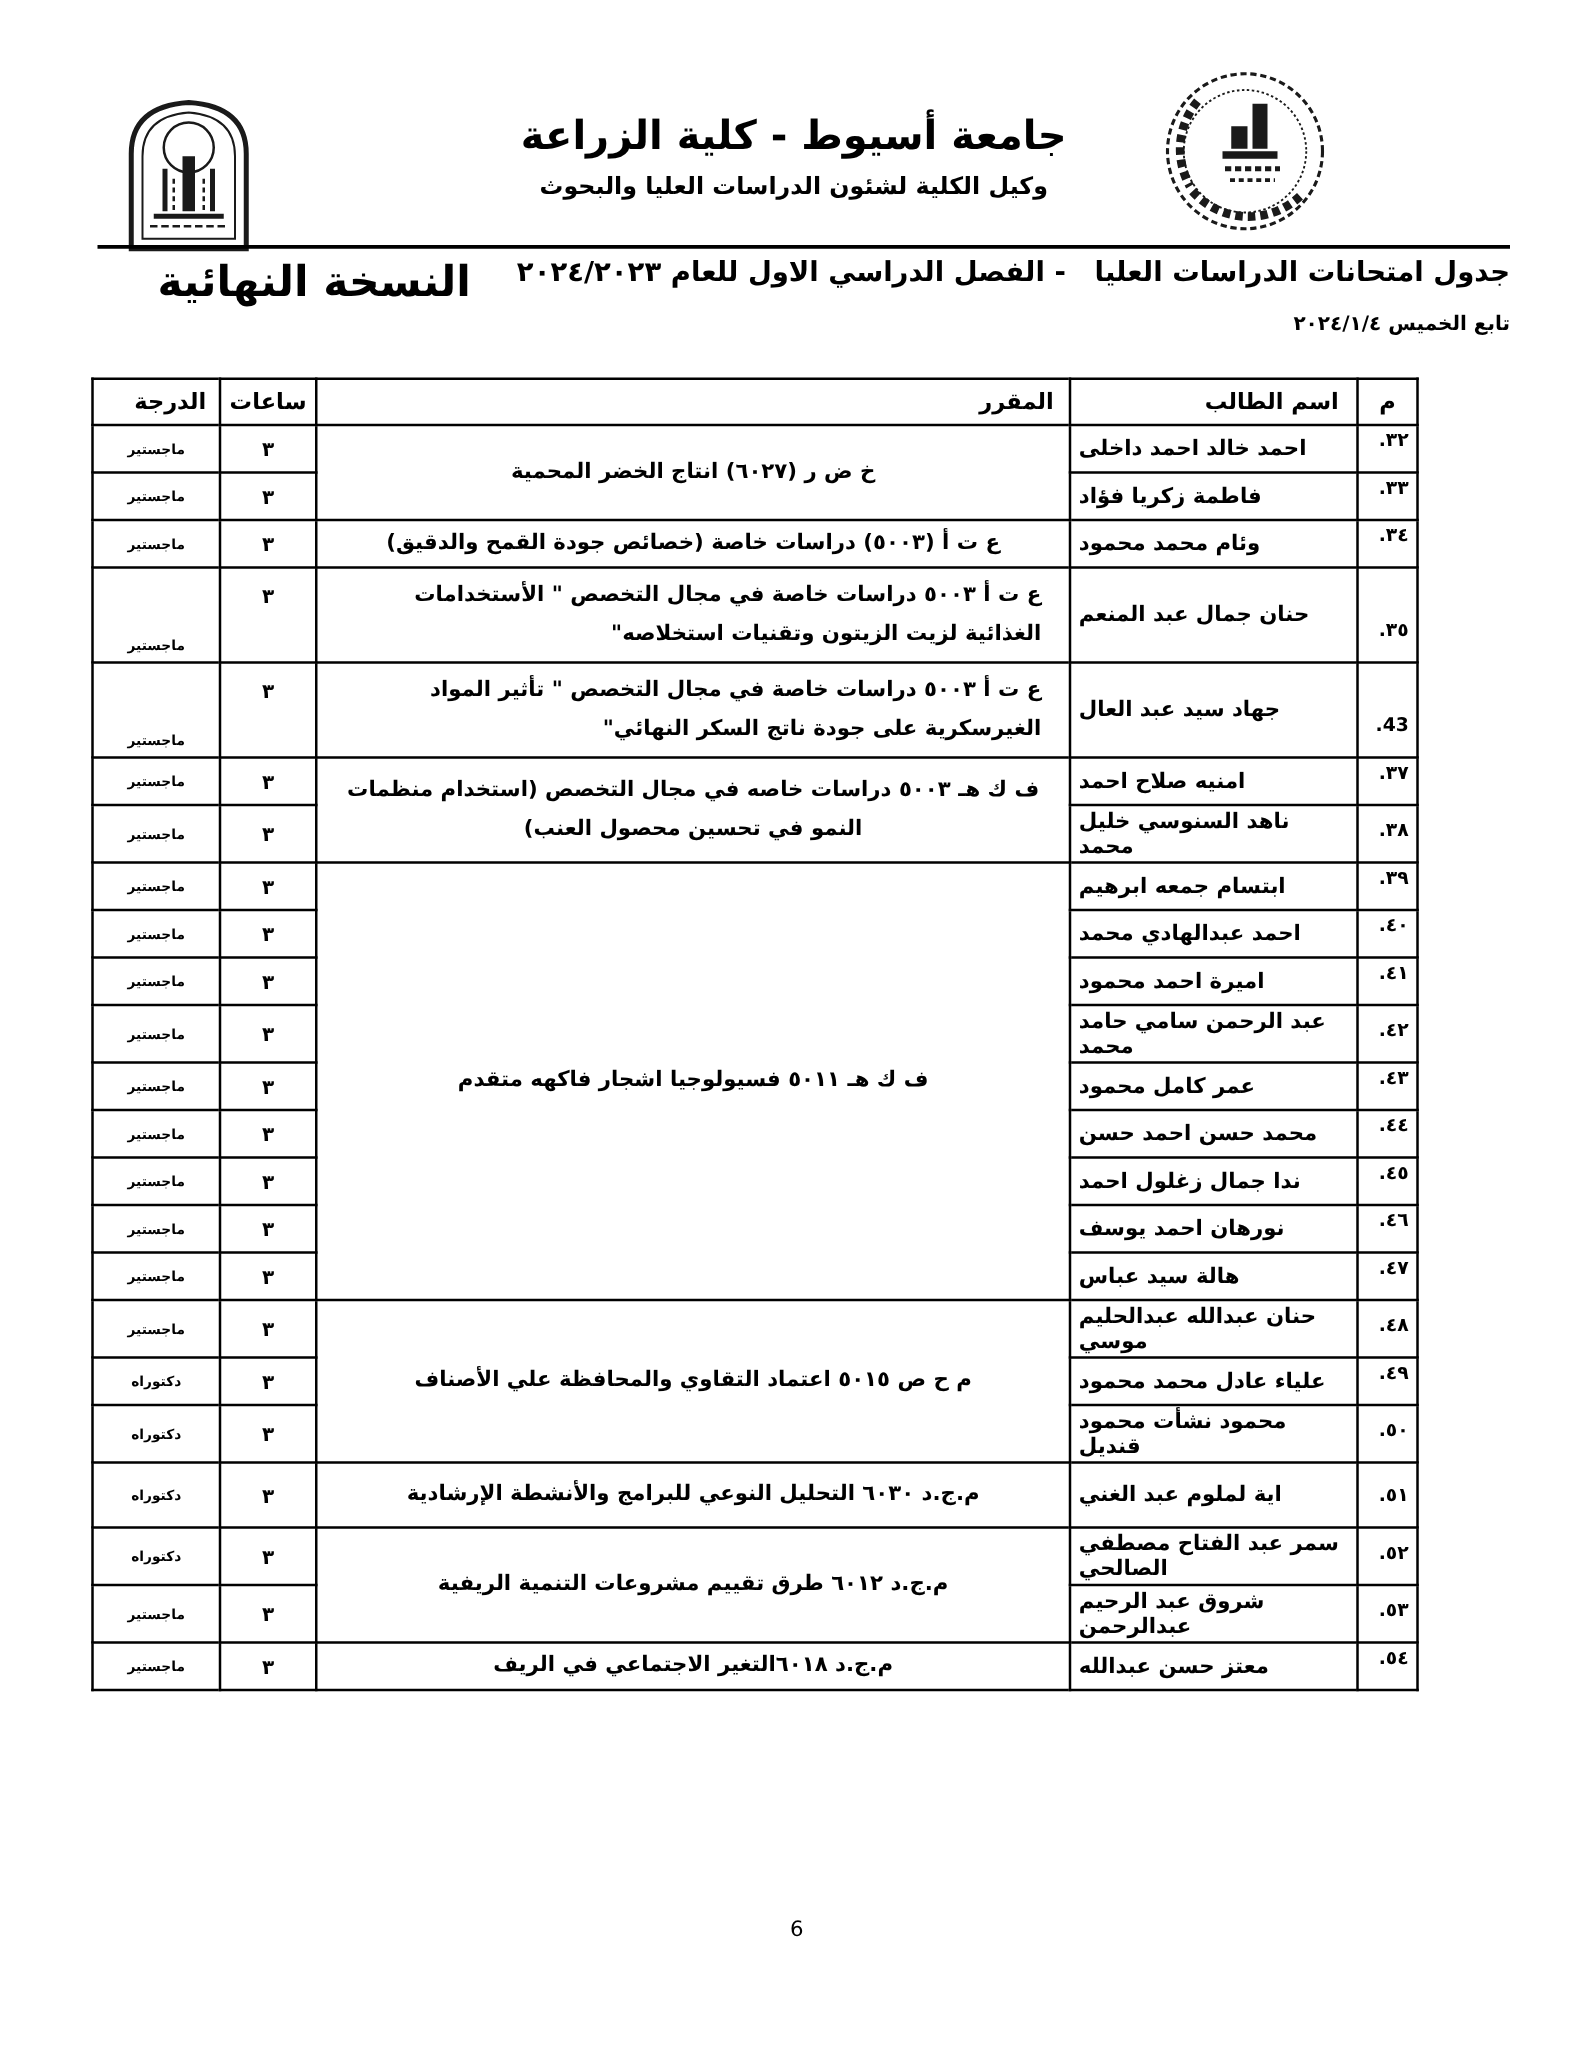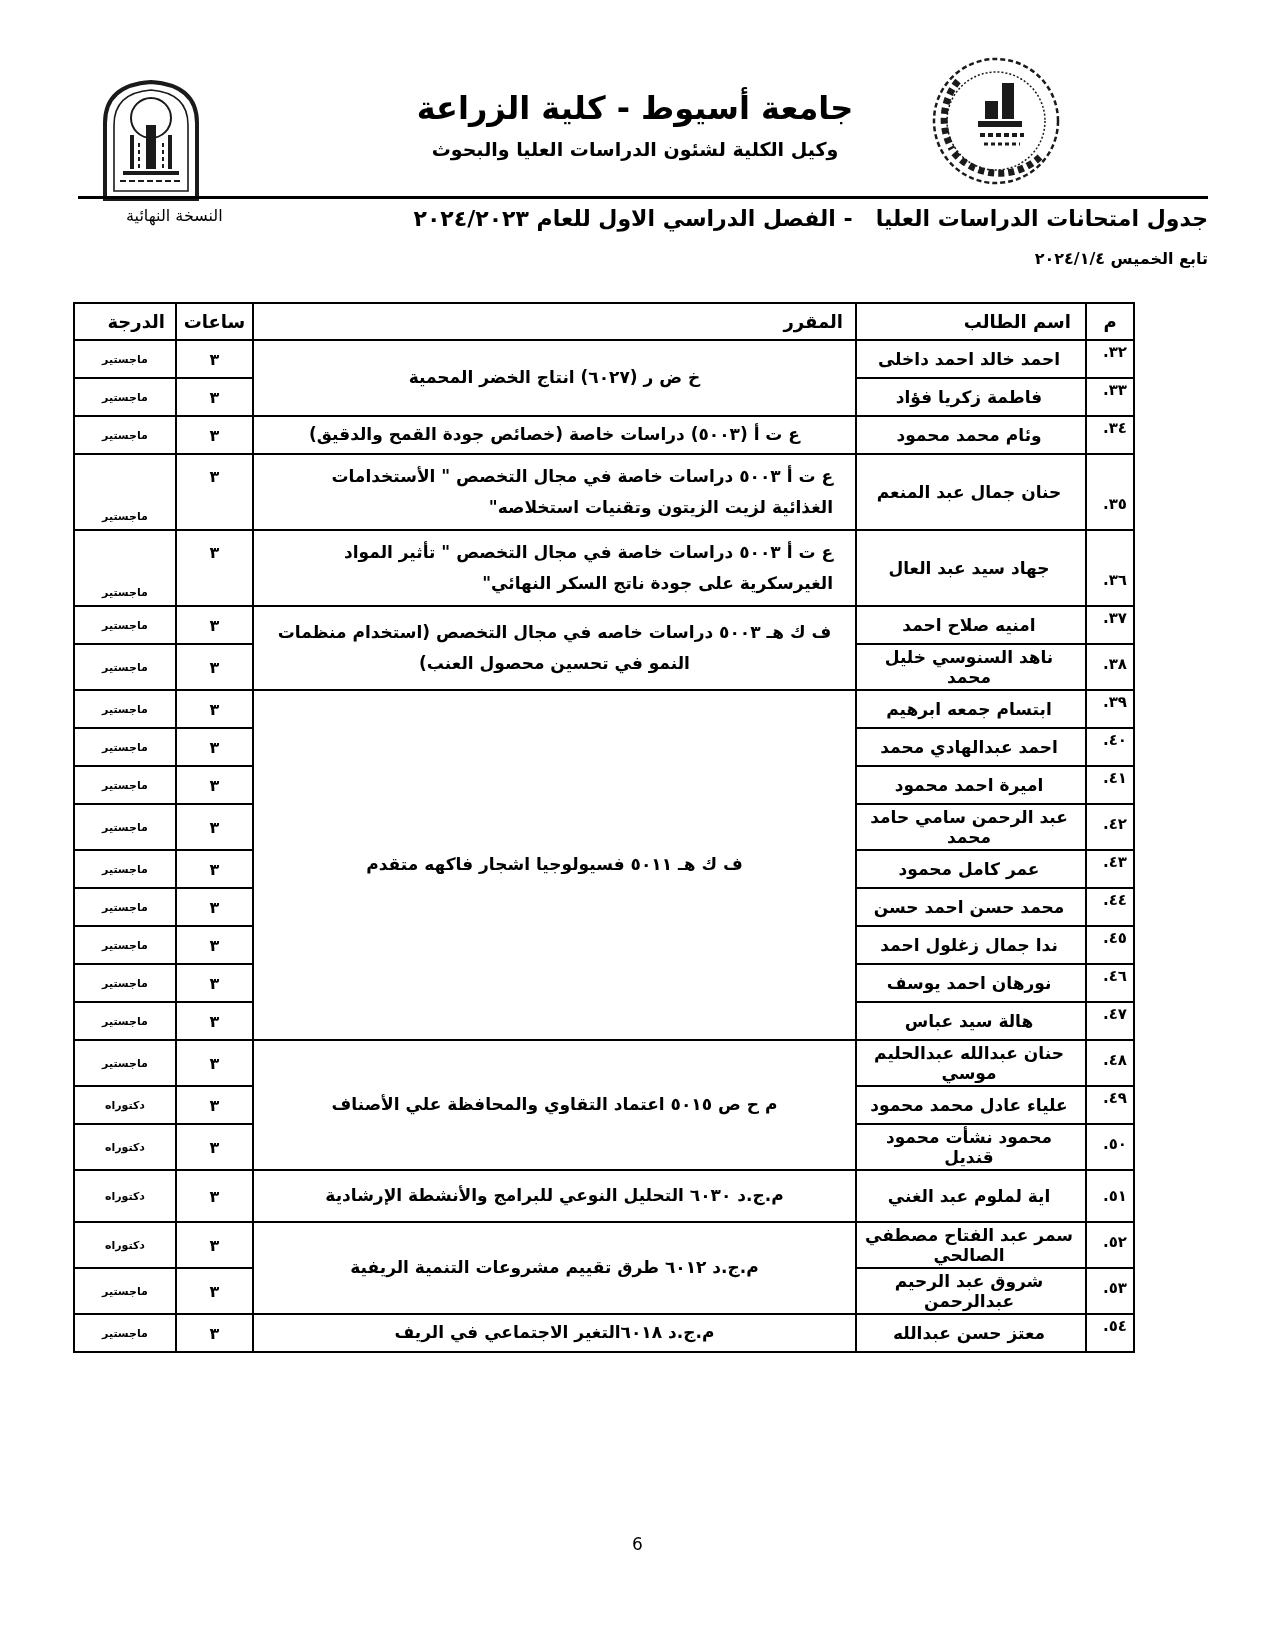--- a/index.html
+++ b/index.html
@@ -23,21 +23,21 @@
   .uni-title { font-size:32px; font-weight:700; line-height:1.25; letter-spacing:0; }
   .uni-subtitle { font-size:19px; font-weight:700; margin-top:10px; }
   .divider { position:absolute; top:196px; left:78px; width:1130px; height:3px; background:#000; }
   .title-row {
     position:absolute; top:206px; left:78px; width:1130px;
     display:flex; justify-content:space-between; align-items:flex-start;
     padding-left:0;
     box-sizing:border-box;
   }
   .schedule-title { font-size:22px; font-weight:700; white-space:nowrap; }
-  .version-label  { font-size:16px; font-weight:400; margin-left:48px; white-space:nowrap; }
+  .version-label  { font-size:34px; font-weight:700; margin-left:48px; white-space:nowrap; }
   .date-line { position:absolute; top:249px; right:67px; font-size:16px; font-weight:700; }
   
   table.exam {
     position:absolute; top:302px; left:73px; width:1060px;
     border-collapse:collapse; table-layout:fixed;
     direction:rtl;
   }
   .exam col.c-index  { width:48px; }
   .exam col.c-student{ width:230px; }
   .exam col.c-course { width:603px; }
@@ -53,21 +53,21 @@
   .exam thead tr { height:37px; }
   .exam tbody tr { height:36px; }
   .exam tbody tr.tall   { height:76px; }
   .exam tbody tr.medium { height:52px; }
   th.col-index  { font-size:18px; text-align:center; }
   th.col-student{ font-size:18px; text-align:right; padding-right:14px; }
   th.col-course { font-size:18px; text-align:right; padding-right:12px; }
   th.col-hours  { font-size:18px; text-align:center;margin-top:40px; }
   th.col-degree { font-size:18px; text-align:right; padding-right:10px; }
   td.col-index  { font-size:15px; text-align:right; vertical-align:bottom; padding-bottom:16px; }
-  td.col-student{ font-size:17px; text-align:center; padding-right:10px; }
+  td.col-student{ font-size:17px; text-align:left; padding-right:10px; }
   td.col-course { font-size:17px; line-height:1.85; padding:2px 22px; }
   td.col-course.align-center { text-align:center; }
   td.col-course.align-right  { text-align:right; }
   td.col-hours  { font-size:16px; text-align:center; }
   td.col-degree { font-size:11px; text-align:center; }
   tr.tall td.col-hours  { vertical-align:top; padding-top:12px; }
   tr.tall td.col-degree { vertical-align:bottom; padding-bottom:6px; }
   
   .page-number { position:absolute; top:1534px; left:0; width:100%; text-align:center; font-size:17px; font-weight:400; direction:ltr; }
 </style>
@@ -158,21 +158,21 @@
           <td class="col-degree">ماجستير</td>
         </tr>
         <tr class="tall">
           <td class="col-index">٣٥.</td>
           <td class="col-student">حنان جمال عبد المنعم</td>
           <td class="col-course align-right" rowspan="1">ع ت أ ٥٠٠٣ دراسات خاصة في مجال التخصص " الأستخدامات الغذائية لزيت الزيتون وتقنيات استخلاصه"</td>
           <td class="col-hours">٣</td>
           <td class="col-degree">ماجستير</td>
         </tr>
         <tr class="tall">
-          <td class="col-index">٣٦.</td>
+          <td class="col-index">43.</td>
           <td class="col-student">جهاد سيد عبد العال</td>
           <td class="col-course align-right" rowspan="1">ع ت أ ٥٠٠٣ دراسات خاصة في مجال التخصص " تأثير المواد الغيرسكرية على جودة ناتج السكر النهائي"</td>
           <td class="col-hours">٣</td>
           <td class="col-degree">ماجستير</td>
         </tr>
         <tr>
           <td class="col-index">٣٧.</td>
           <td class="col-student">امنيه صلاح احمد</td>
           <td class="col-course align-center" rowspan="2">ف ك هـ ٥٠٠٣ دراسات خاصه في مجال التخصص (استخدام منظمات النمو في تحسين محصول العنب)</td>
           <td class="col-hours">٣</td>

